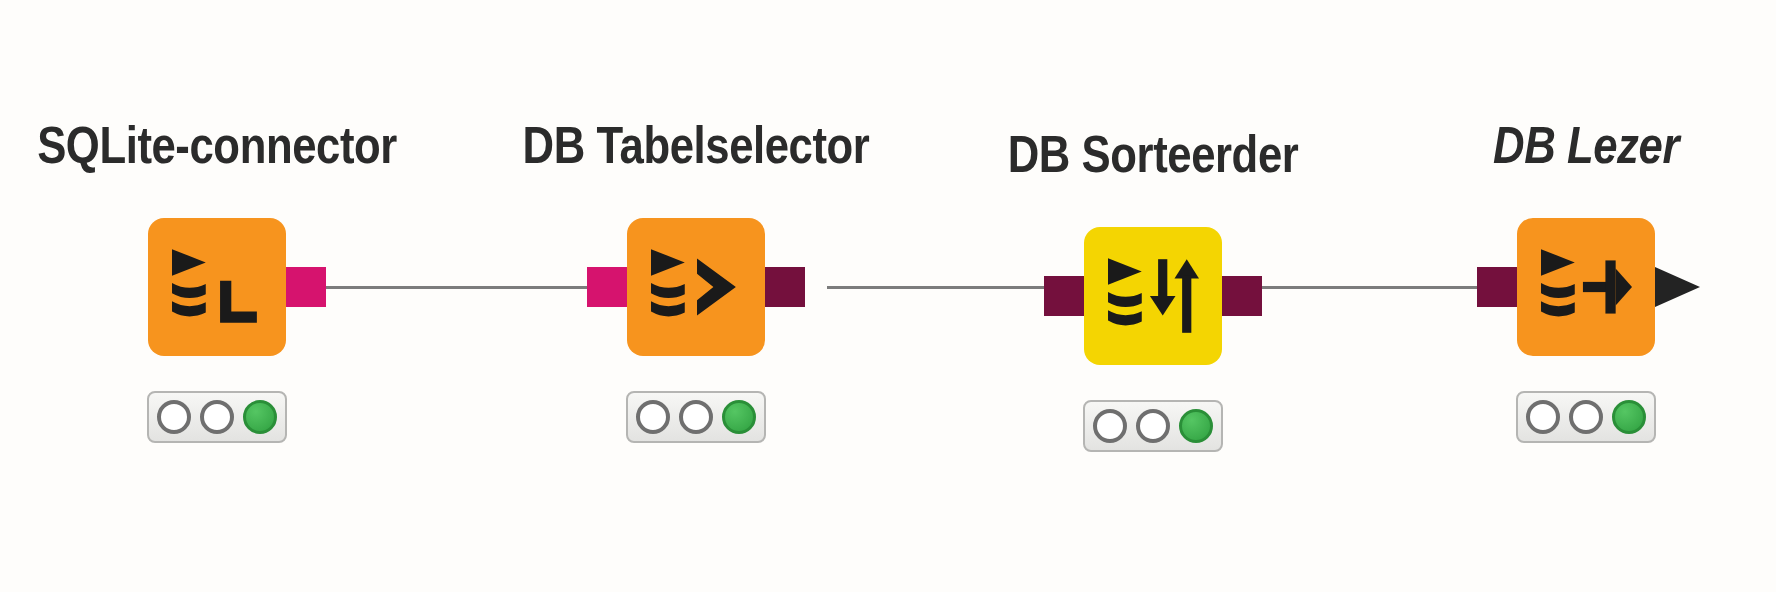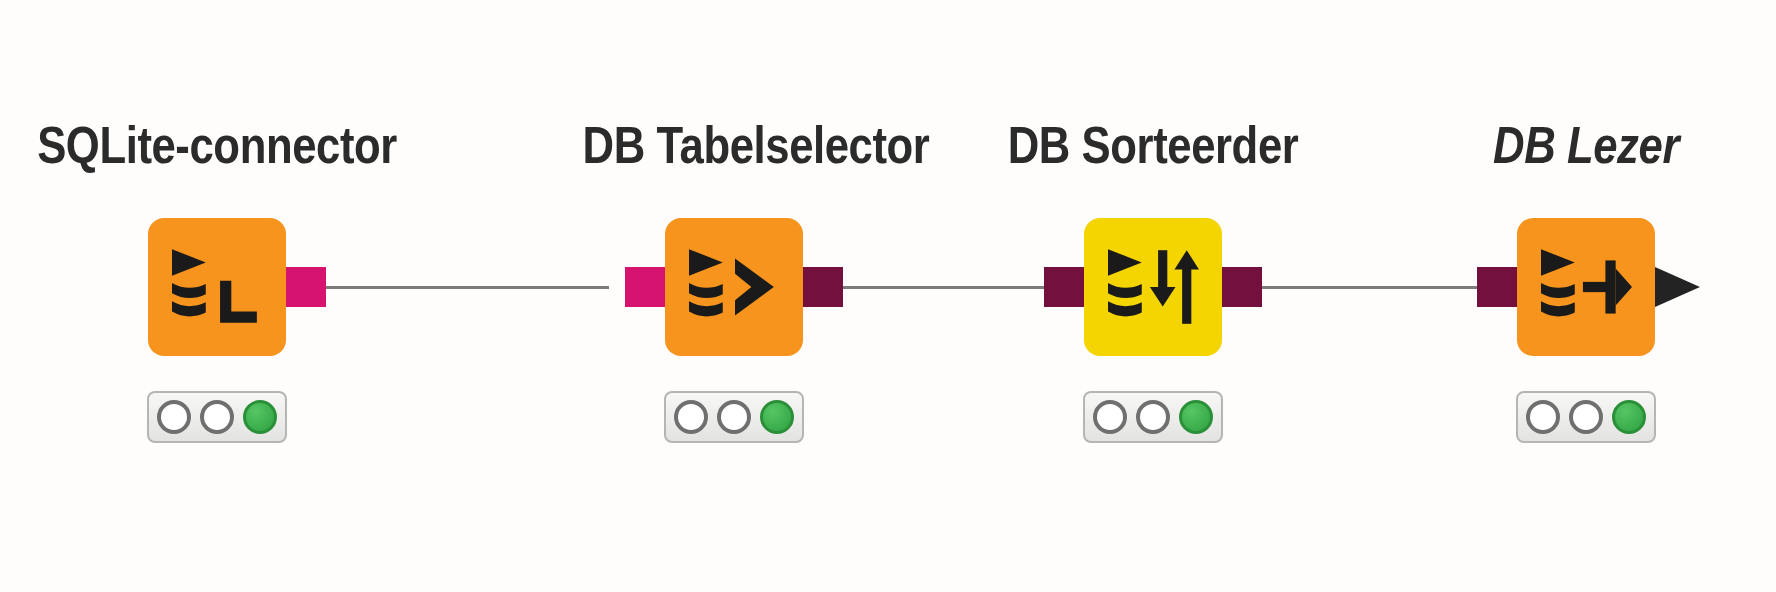--- a/index.html
+++ b/index.html
@@ -63,40 +63,40 @@
       </svg>
     </div>
     <div class="port port-out" style="background-color: rgb(214, 19, 110);"></div>
     <div class="traffic-light">
       <span class="light light-off"></span>
       <span class="light light-off"></span>
       <span class="light light-green"></span>
     </div>
   </div>
 
-  <div class="node-group" style="left:665px;padding-left:43px;">
+  <div class="node-group" style="left:627px;">
     <div class="node-title">DB Tabelselector</div>
     <div class="node-body" style="background-color: rgb(247, 148, 30);">
       <svg width="92" height="78" viewBox="0 0 90 76">
         <path class="icon-ink" d="M1 1 L34 14 L1 27 Z"></path>
         <path class="icon-ink" d="M1 34 Q17 43 34 35 L34 45 Q17 53 1 44 Z"></path>
         <path class="icon-ink" d="M1 52 Q17 61 34 53 L34 63 Q17 71 1 62 Z"></path>
         <path class="icon-ink" d="M46 10 L84 38 L46 66 L46 51 L62 38 L46 25 Z"></path>
       </svg>
     </div>
     <div class="port port-in" style="background-color: rgb(214, 19, 110);"></div>
     <div class="port port-out" style="background-color: rgb(116, 16, 61);"></div>
     <div class="traffic-light">
       <span class="light light-off"></span>
       <span class="light light-off"></span>
       <span class="light light-green"></span>
     </div>
   </div>
 
-  <div class="node-group" style="left:1084px;">
+  <div class="node-group" style="left:1084px;margin-top:9px;">
     <div class="node-title">DB Sorteerder</div>
     <div class="node-body" style="background-color: rgb(244, 213, 2);">
       <svg width="92" height="78" viewBox="0 0 90 76">
         <path class="icon-ink" d="M1 1 L34 14 L1 27 Z"></path>
         <path class="icon-ink" d="M1 34 Q17 43 34 35 L34 45 Q17 53 1 44 Z"></path>
         <path class="icon-ink" d="M1 52 Q17 61 34 53 L34 63 Q17 71 1 62 Z"></path>
         <rect class="icon-ink" x="50" y="2" width="9" height="40"></rect>
         <path class="icon-ink" d="M42 38 L54.5 57 L67 38 Z"></path>
         <path class="icon-ink" d="M66 21 L78 2 L90 21 Z"></path>
         <rect class="icon-ink" x="73.5" y="18" width="9" height="56"></rect>

